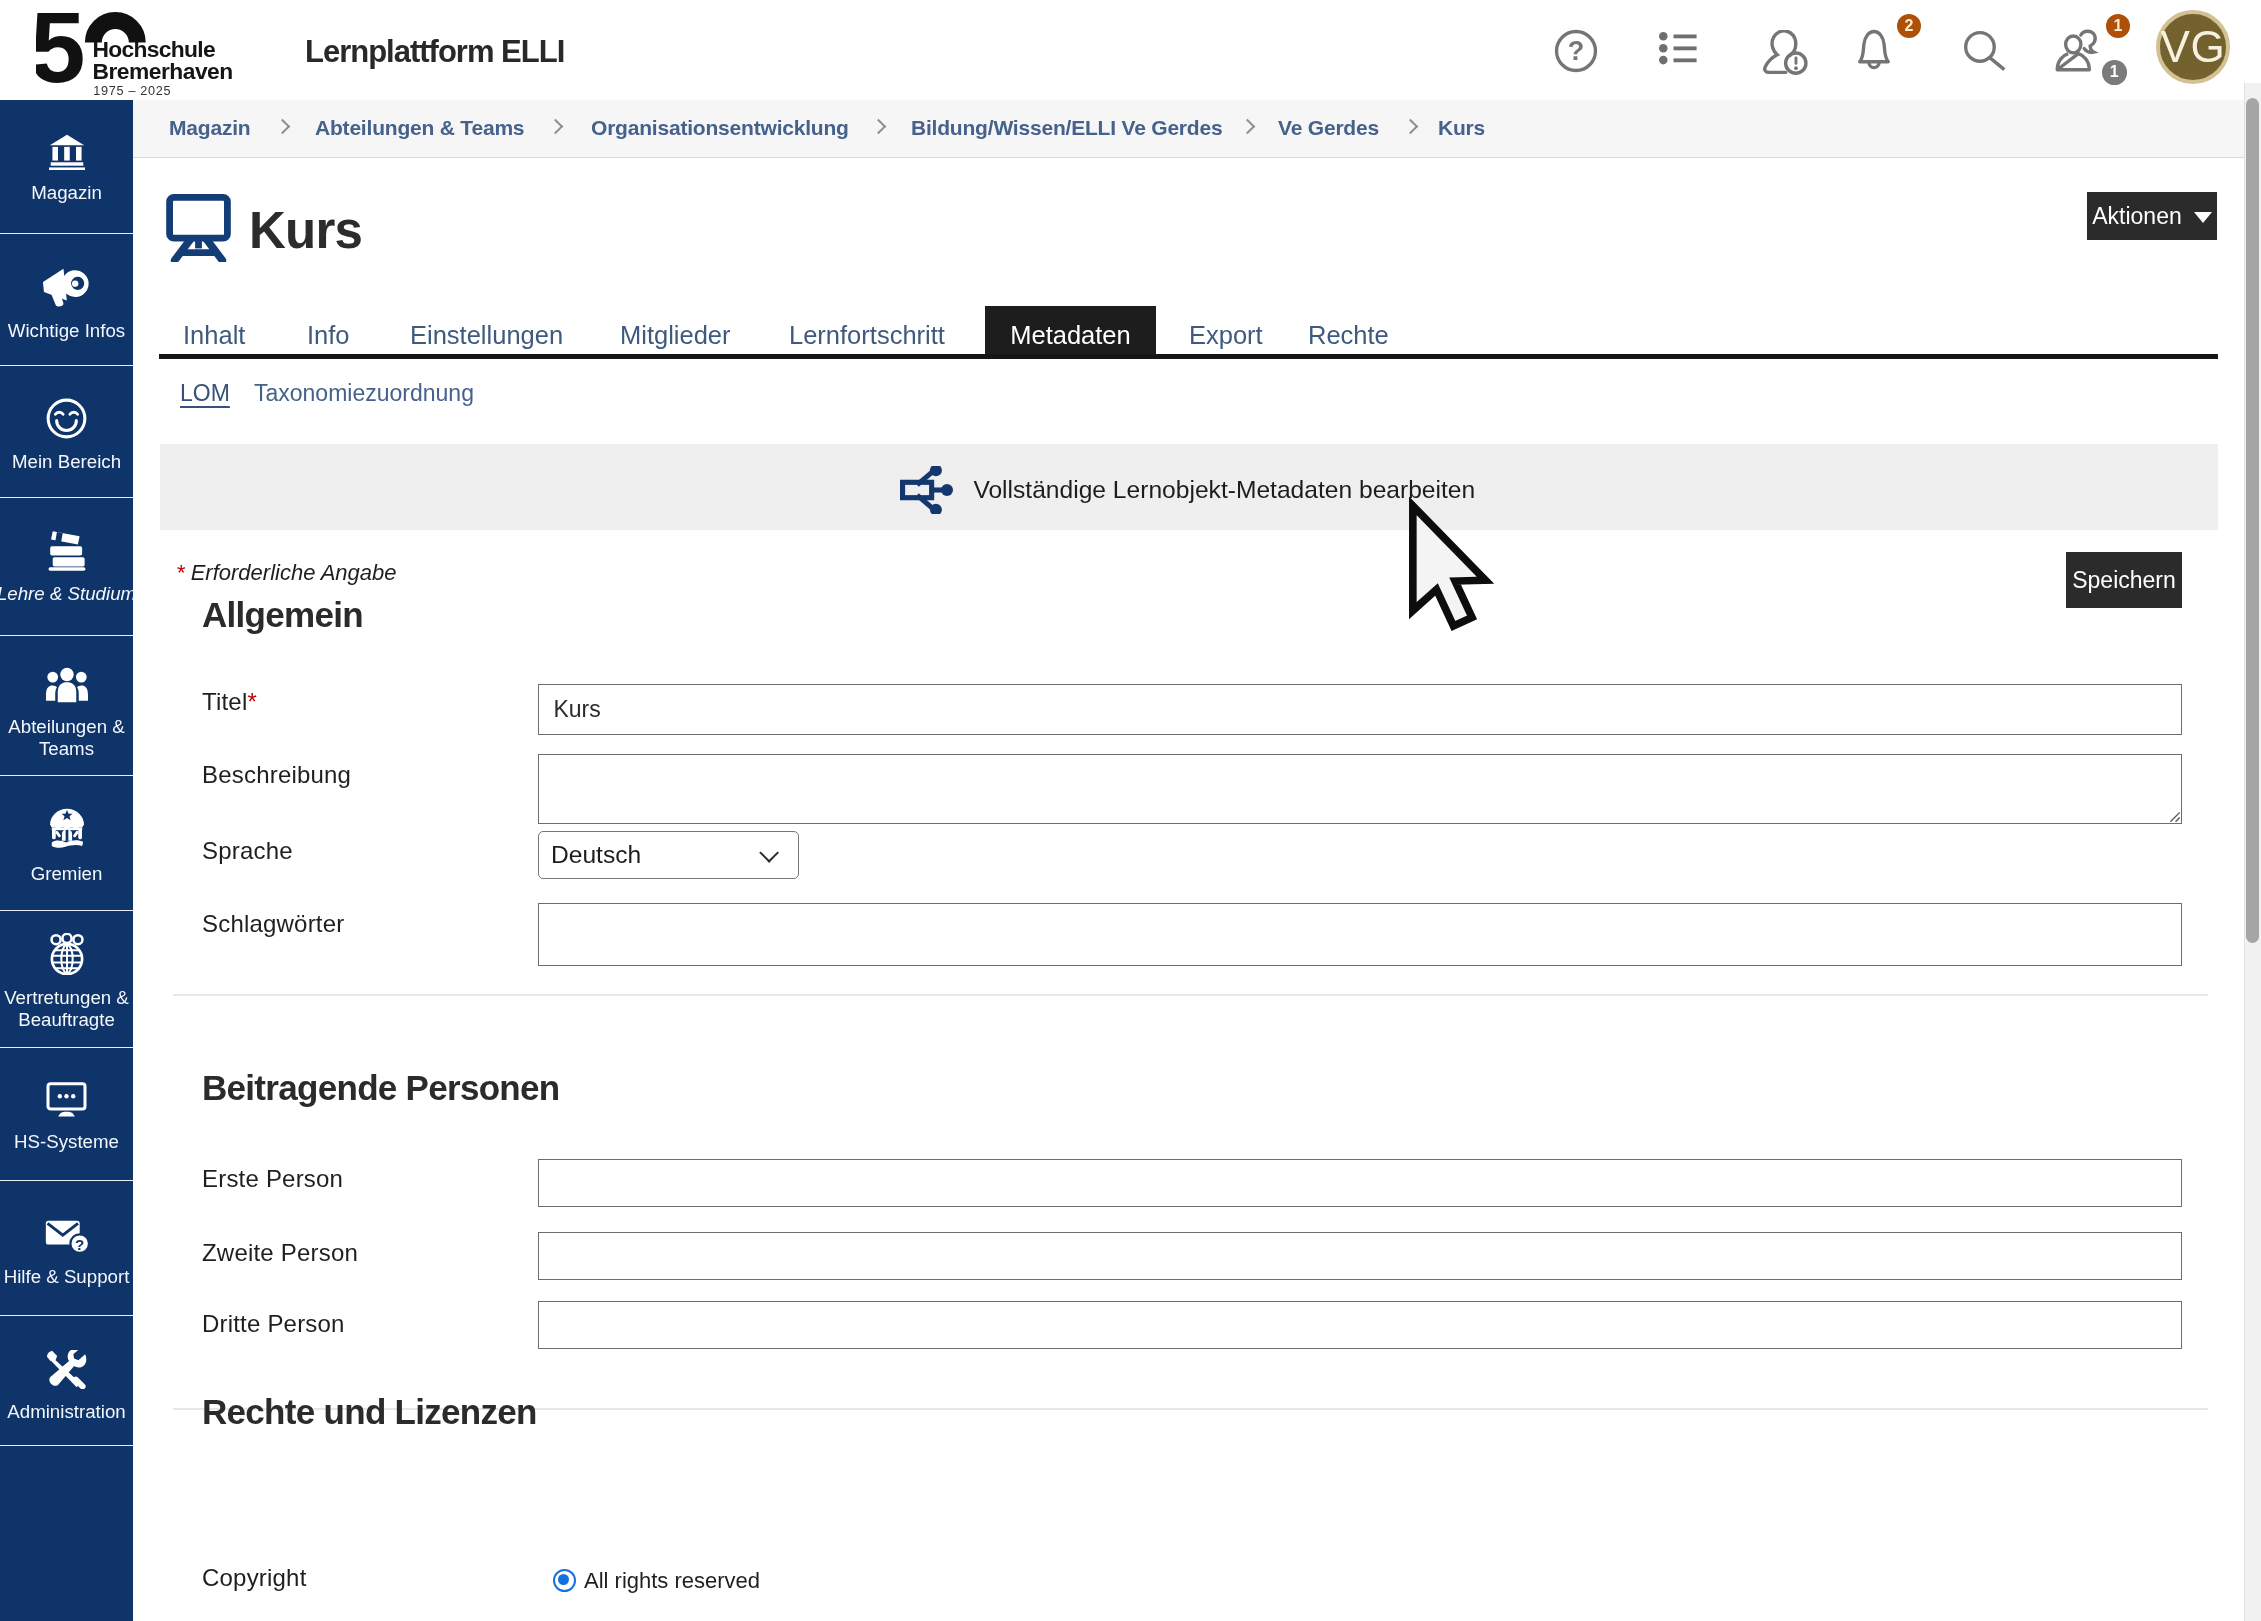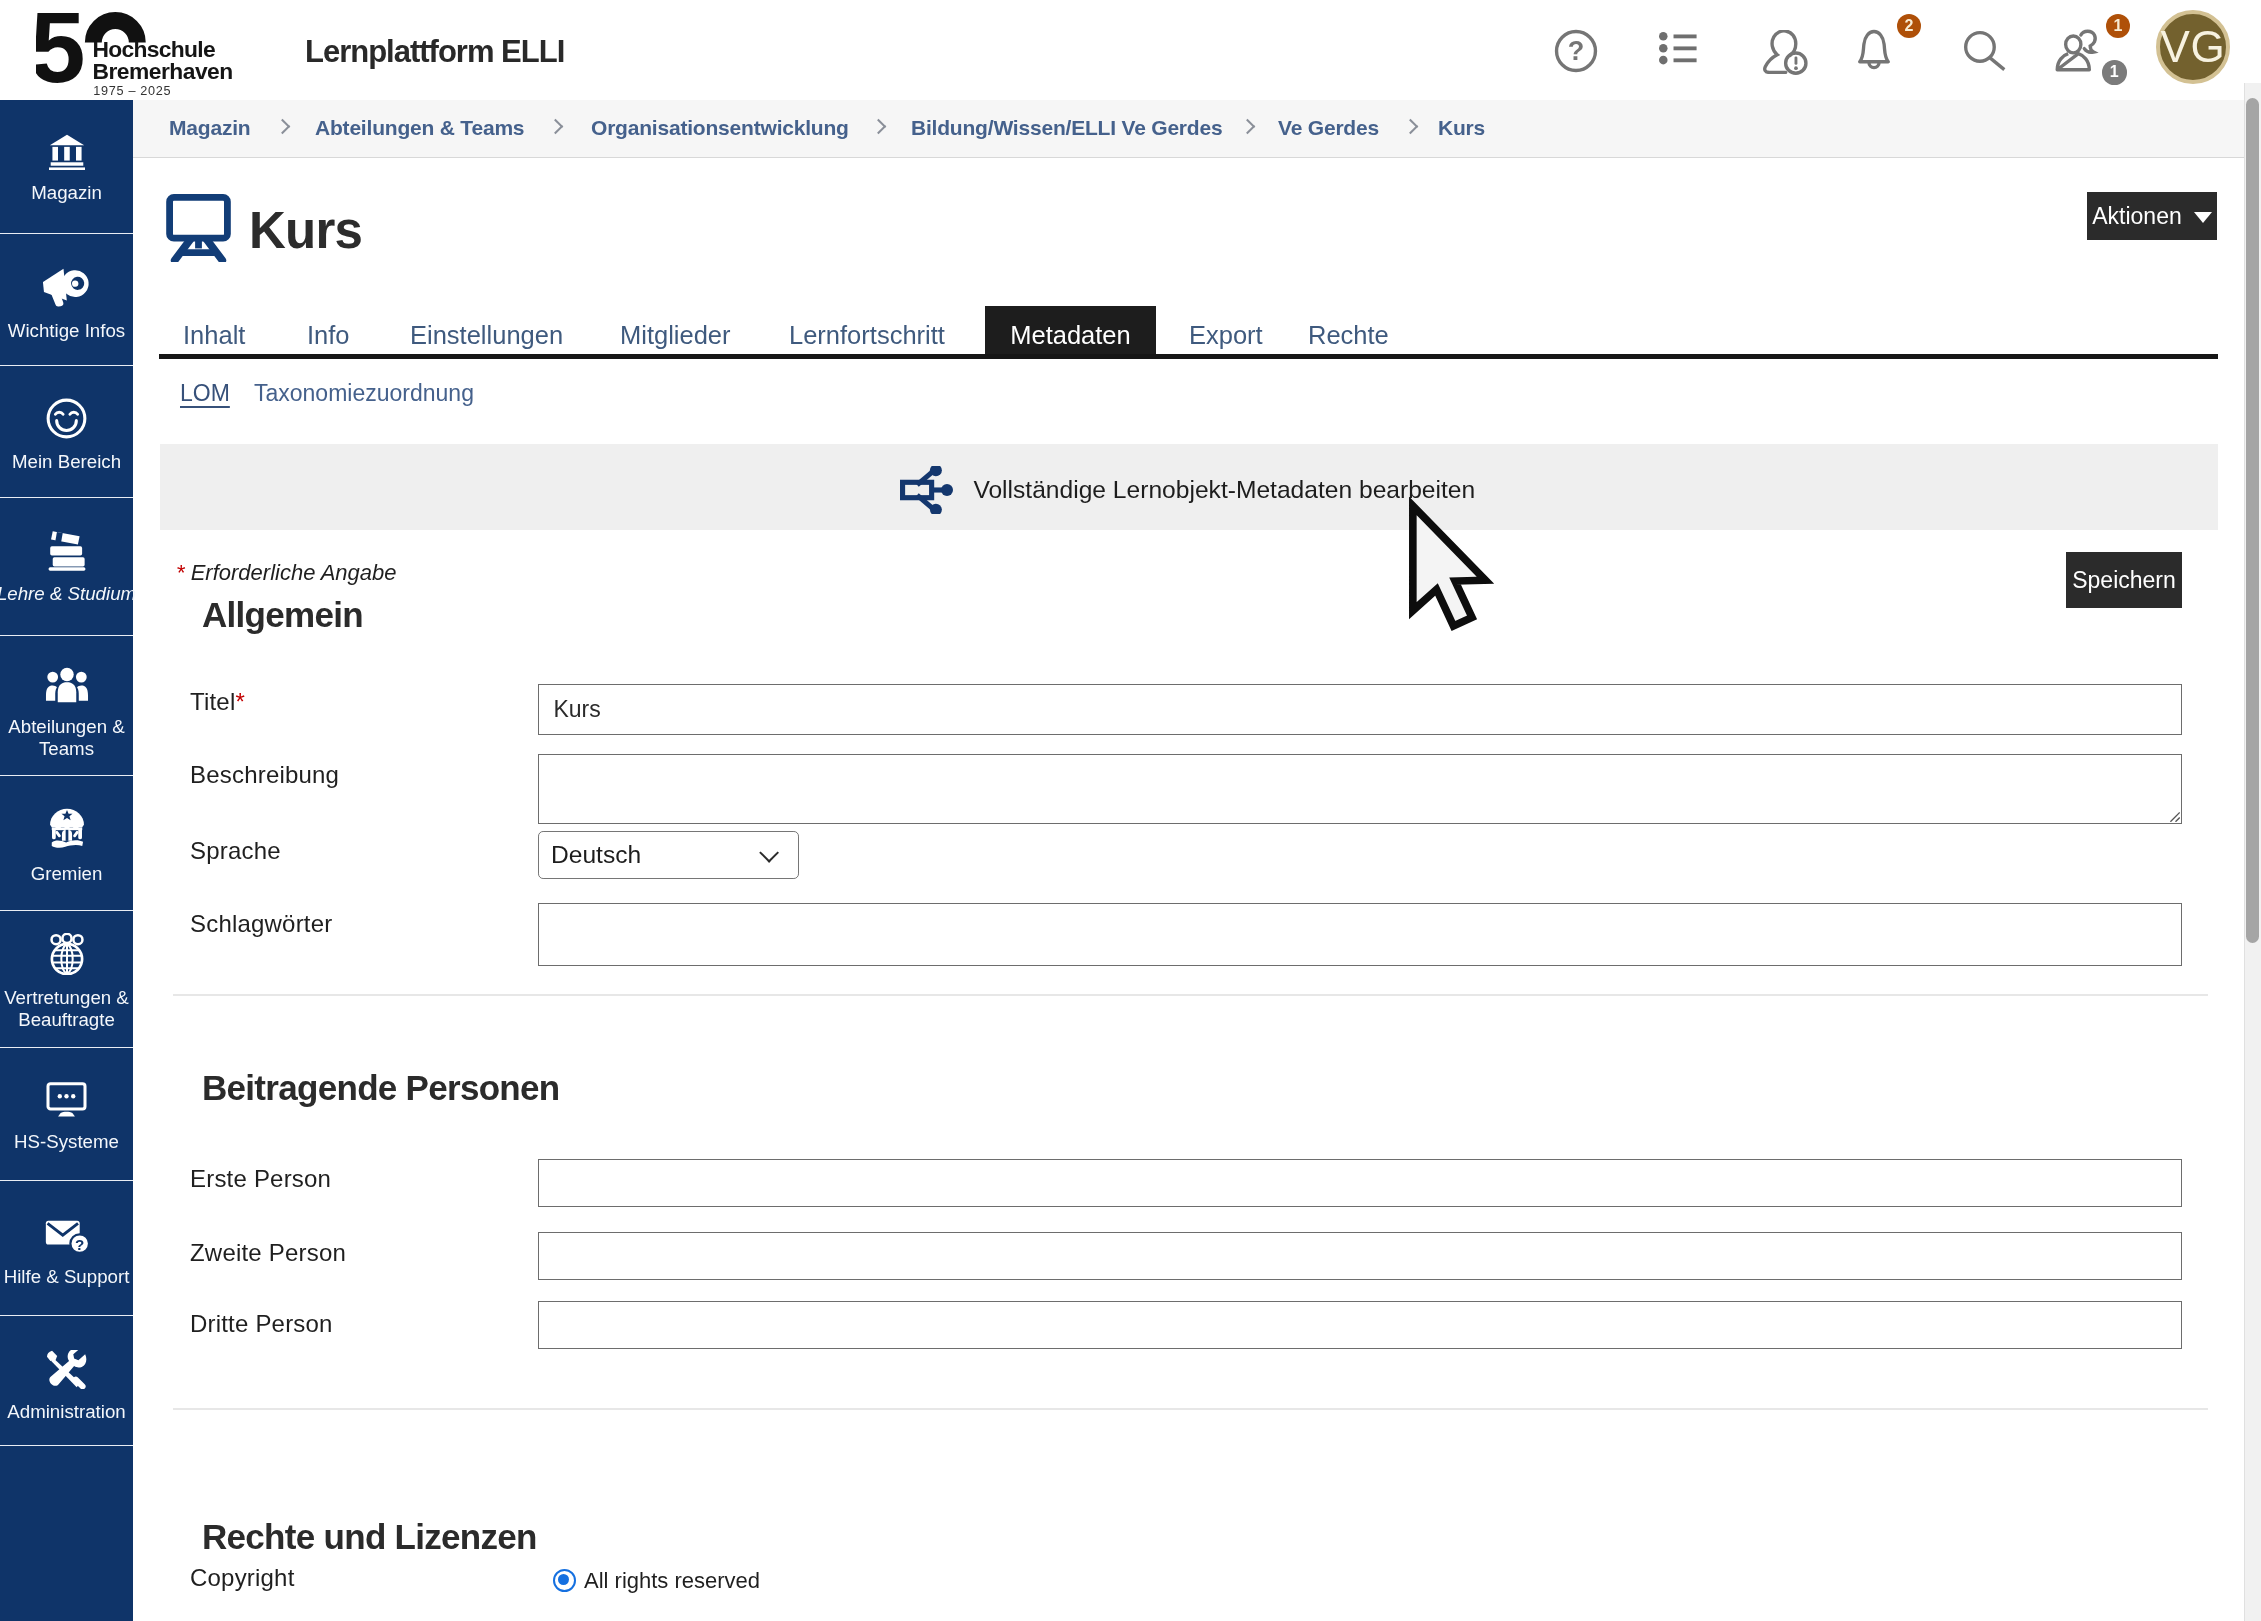--- a/index.html
+++ b/index.html
@@ -39,21 +39,21 @@
       font-size:25.5px; line-height:58px; text-align:center; }
   #tabline { position:absolute; left:159px; top:354px; width:2059px; height:5.1px; background:#161616; }
   .subtab { position:absolute; top:380px; font-size:23px; color:#45618c; }
 
   
   #graybar { position:absolute; left:160px; top:444px; width:2058px; height:86px; background:#efefef; }
   #graybar-inner { position:absolute; left:740px; top:22px; display:flex; align-items:center; gap:20.4px; font-size:24.6px; color:#1d1d1d;}
 
   
   .h3 { position:absolute; left:202px; font-size:35px; font-weight:700; color:#2b2b2b; letter-spacing:-0.7px; }
-  .flabel { position:absolute; left:190px; font-size:24px; color:#1f1f1f; letter-spacing:0.2px; }
+  .flabel { position:absolute; left:202px; font-size:24px; color:#1f1f1f; letter-spacing:0.2px; }
   .req { color:#c20000; }
   .finput { position:absolute; left:538px; width:1644px; background:#fff; border:1.7px solid #6d6d6d; }
   .divider { position:absolute; left:173px; width:2035px; height:1.7px; background:#e7e7e7; }
   #speichern { position:absolute; left:2066px; top:552px; width:116px; height:56px; background:#2b2b2b; color:#fff;
      font-size:23px; display:flex; align-items:center; justify-content:center; }
   #selectbox { position:absolute; left:538px; top:831px; width:261px; height:48px; border:1.7px solid #767676; border-radius:5.1px;
      font-size:24.6px; color:#1d1d1d; display:flex; align-items:center; padding-left:12px; background:#fff; }
   #selectbox .sc { position:absolute; right:22px; top:14.4px; width:13.6px; height:13.6px; border-left:2.5px solid #2b2b2b; border-bottom:2.5px solid #2b2b2b; transform:rotate(-45deg); }
   .radio { position:absolute; left:553px; top:1569px; width:23px; height:23px; border-radius:50%; border:2.5px solid #1570e0; background:#fff; }
   .radio::after { content:""; position:absolute; left:3.4px; top:3.4px; width:11px; height:11px; border-radius:50%; background:#1570e0; }
@@ -317,21 +317,21 @@
   <div class="finput" style="top:1159px; height:48px;"></div>
 
   <div class="flabel" style="top:1239px;">Zweite Person</div>
   <div class="finput" style="top:1232px; height:48px;"></div>
 
   <div class="flabel" style="top:1310px;">Dritte Person</div>
   <div class="finput" style="top:1301px; height:48px;"></div>
 
   <div class="divider" style="top:1408px;"></div>
 
-  <div class="h3" style="top:1517px;text-align:center;">Rechte und Lizenzen</div>
+  <div class="h3" style="top:1392px;text-align:center;">Rechte und Lizenzen</div>
 
   <div class="flabel" style="top:1564px;">Copyright</div>
   <div class="radio"></div>
   <div class="abs" style="left:584px; top:1568px; font-size:22px; color:#1f1f1f;">All rights reserved</div>
 
   <div id="sbar-track"></div>
   <div id="sbar-thumb"></div>
 
   <svg class="abs" style="left:1401px; top:497px;" width="93" height="136" viewBox="0 0 110 160">
     <polygon points="14,10 14,134 42,109 62,152 84,142 64,99 100,98" fill="#f4f4f4" stroke="#0d0d0d" stroke-width="9" stroke-linejoin="miter"></polygon>

